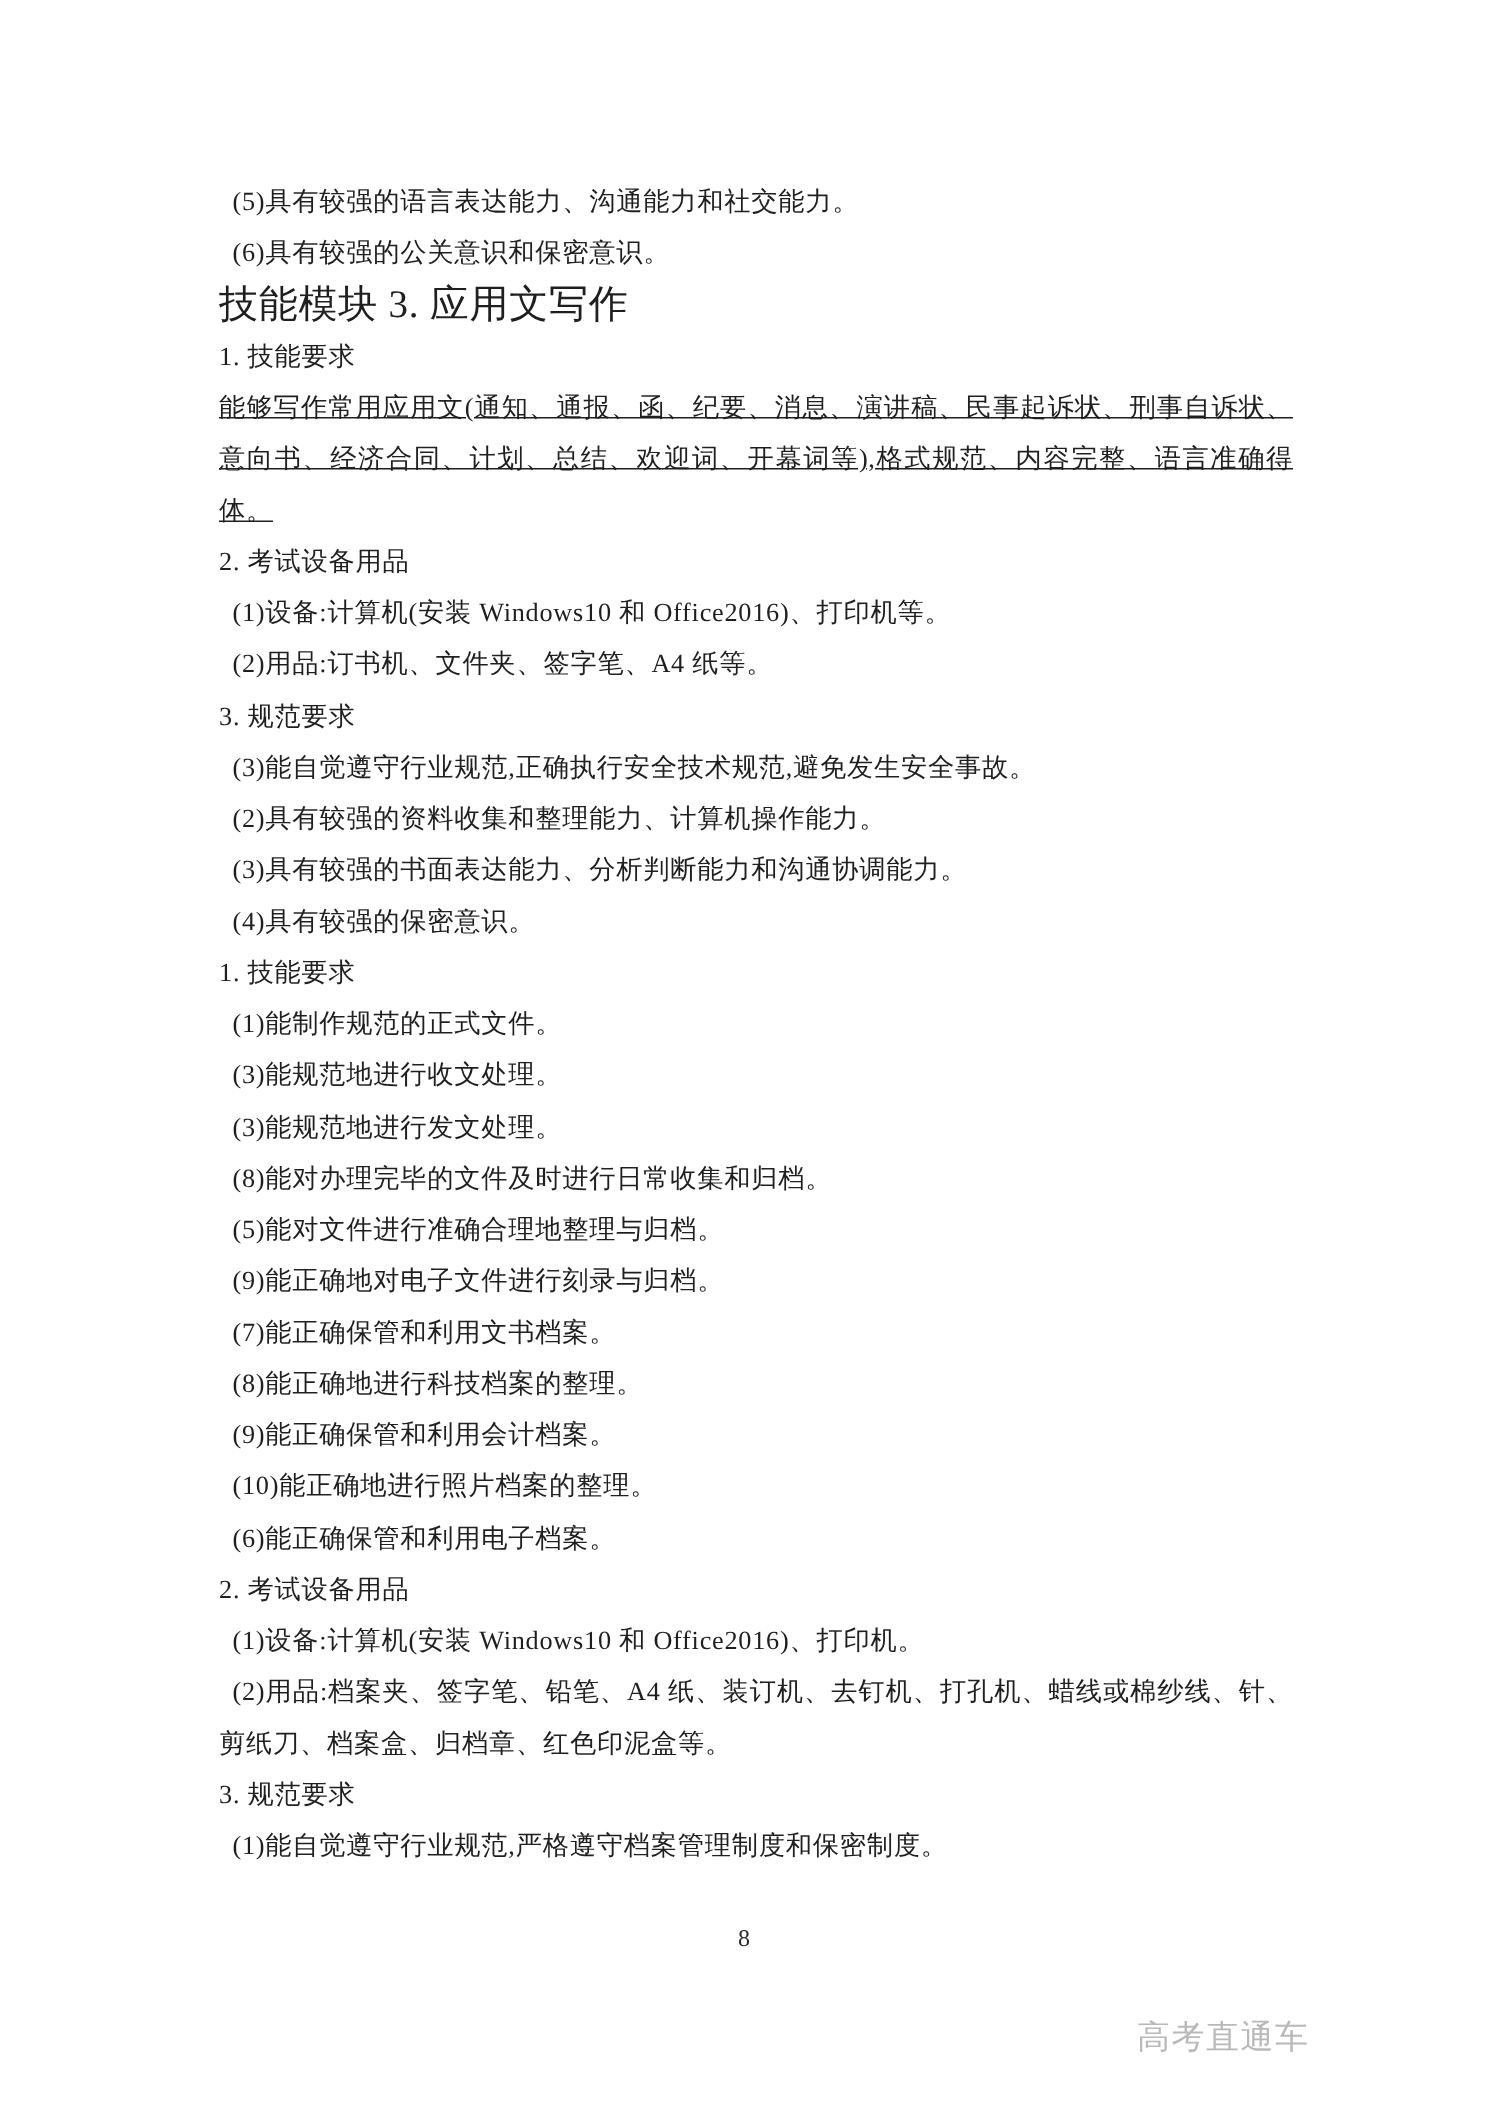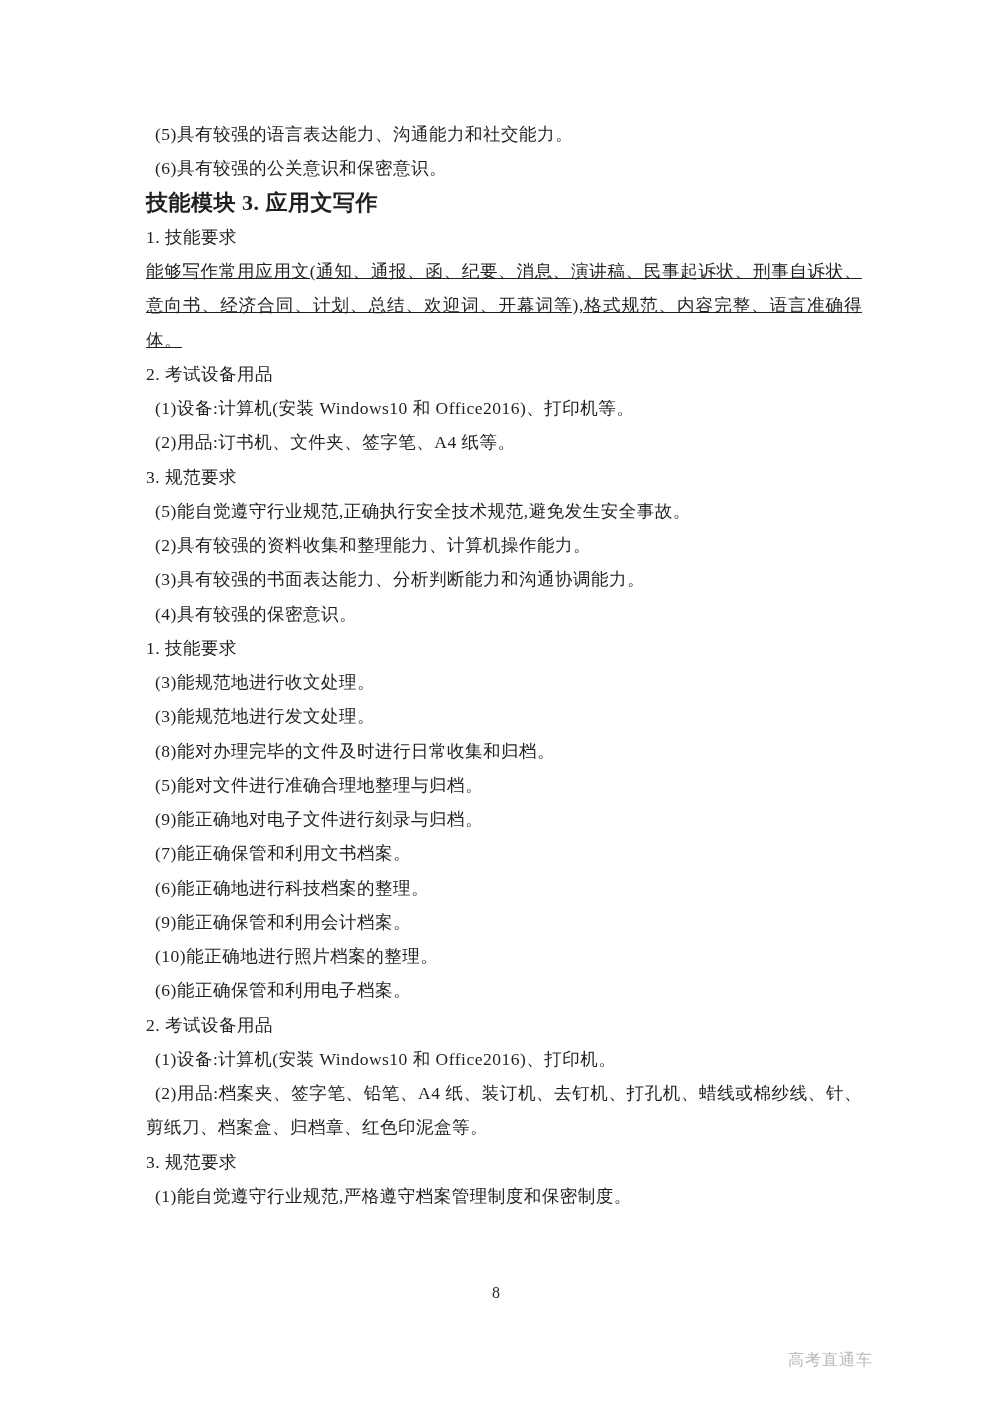--- a/index.html
+++ b/index.html
@@ -32,22 +32,22 @@
     letter-spacing: 0.5px;
     color: #1f1f1f;
   }
   .item {
     text-indent: 9px;
   }
   .label {
     text-indent: 0;
   }
   .heading {
-    font-weight: bold;
-    font-size: 22px;
+    font-weight: normal;
+    font-size: 26px;
     line-height: 34.25px;
     text-align: left;
     letter-spacing: 0.5px;
   }
   .para {
     text-indent: 0;
     text-decoration: underline;
   }
   .page-number {
     position: absolute;
@@ -56,54 +56,56 @@
     width: 992px;
     text-align: center;
     font-size: 16px;
     line-height: 20px;
     color: #2a2a2a;
   }
   .watermark {
     position: absolute;
     top: 1346px;
     right: 29px;
-    font-size: 16px;
+    font-size: 22px;
     line-height: 28px;
     color: #b9b9b9;
     letter-spacing: 1px;
     text-shadow: 1px 1px 0 #ffffff;
+    font-family: Liberation Mono, monospace;
   }
 </style>
 </head>
 <body>
 
 <div class="page">
 
   <div class="content">
     <p class="line item">(5)具有较强的语言表达能力、沟通能力和社交能力。</p>
     <p class="line item">(6)具有较强的公关意识和保密意识。</p>
     <p class="line heading">技能模块 3. 应用文写作</p>
     <p class="line label">1. 技能要求</p>
     <p class="line para">能够写作常用应用文(通知、通报、函、纪要、消息、演讲稿、民事起诉状、刑事自诉状、意向书、经济合同、计划、总结、欢迎词、开幕词等),格式规范、内容完整、语言准确得体。</p>
     <p class="line label">2. 考试设备用品</p>
     <p class="line item">(1)设备:计算机(安装 Windows10 和 Office2016)、打印机等。</p>
     <p class="line item">(2)用品:订书机、文件夹、签字笔、A4 纸等。</p>
     <p class="line label">3. 规范要求</p>
-    <p class="line item">(5)能自觉遵守行业规范,正确执行安全技术规范,避免发生安全事故。</p>
+    <p class="line item">(3)能自觉遵守行业规范,正确执行安全技术规范,避免发生安全事故。</p>
     <p class="line item">(2)具有较强的资料收集和整理能力、计算机操作能力。</p>
     <p class="line item">(3)具有较强的书面表达能力、分析判断能力和沟通协调能力。</p>
     <p class="line item">(4)具有较强的保密意识。</p>
     <p class="line label">1. 技能要求</p>
+    <p class="line item">(1)能制作规范的正式文件。</p>
     <p class="line item">(3)能规范地进行收文处理。</p>
     <p class="line item">(3)能规范地进行发文处理。</p>
     <p class="line item">(8)能对办理完毕的文件及时进行日常收集和归档。</p>
     <p class="line item">(5)能对文件进行准确合理地整理与归档。</p>
     <p class="line item">(9)能正确地对电子文件进行刻录与归档。</p>
     <p class="line item">(7)能正确保管和利用文书档案。</p>
-    <p class="line item">(6)能正确地进行科技档案的整理。</p>
+    <p class="line item">(8)能正确地进行科技档案的整理。</p>
     <p class="line item">(9)能正确保管和利用会计档案。</p>
     <p class="line item">(10)能正确地进行照片档案的整理。</p>
     <p class="line item">(6)能正确保管和利用电子档案。</p>
     <p class="line label">2. 考试设备用品</p>
     <p class="line item">(1)设备:计算机(安装 Windows10 和 Office2016)、打印机。</p>
     <p class="line item">(2)用品:档案夹、签字笔、铅笔、A4 纸、装订机、去钉机、打孔机、蜡线或棉纱线、针、剪纸刀、档案盒、归档章、红色印泥盒等。</p>
     <p class="line label">3. 规范要求</p>
     <p class="line item">(1)能自觉遵守行业规范,严格遵守档案管理制度和保密制度。</p>
   </div>
 

